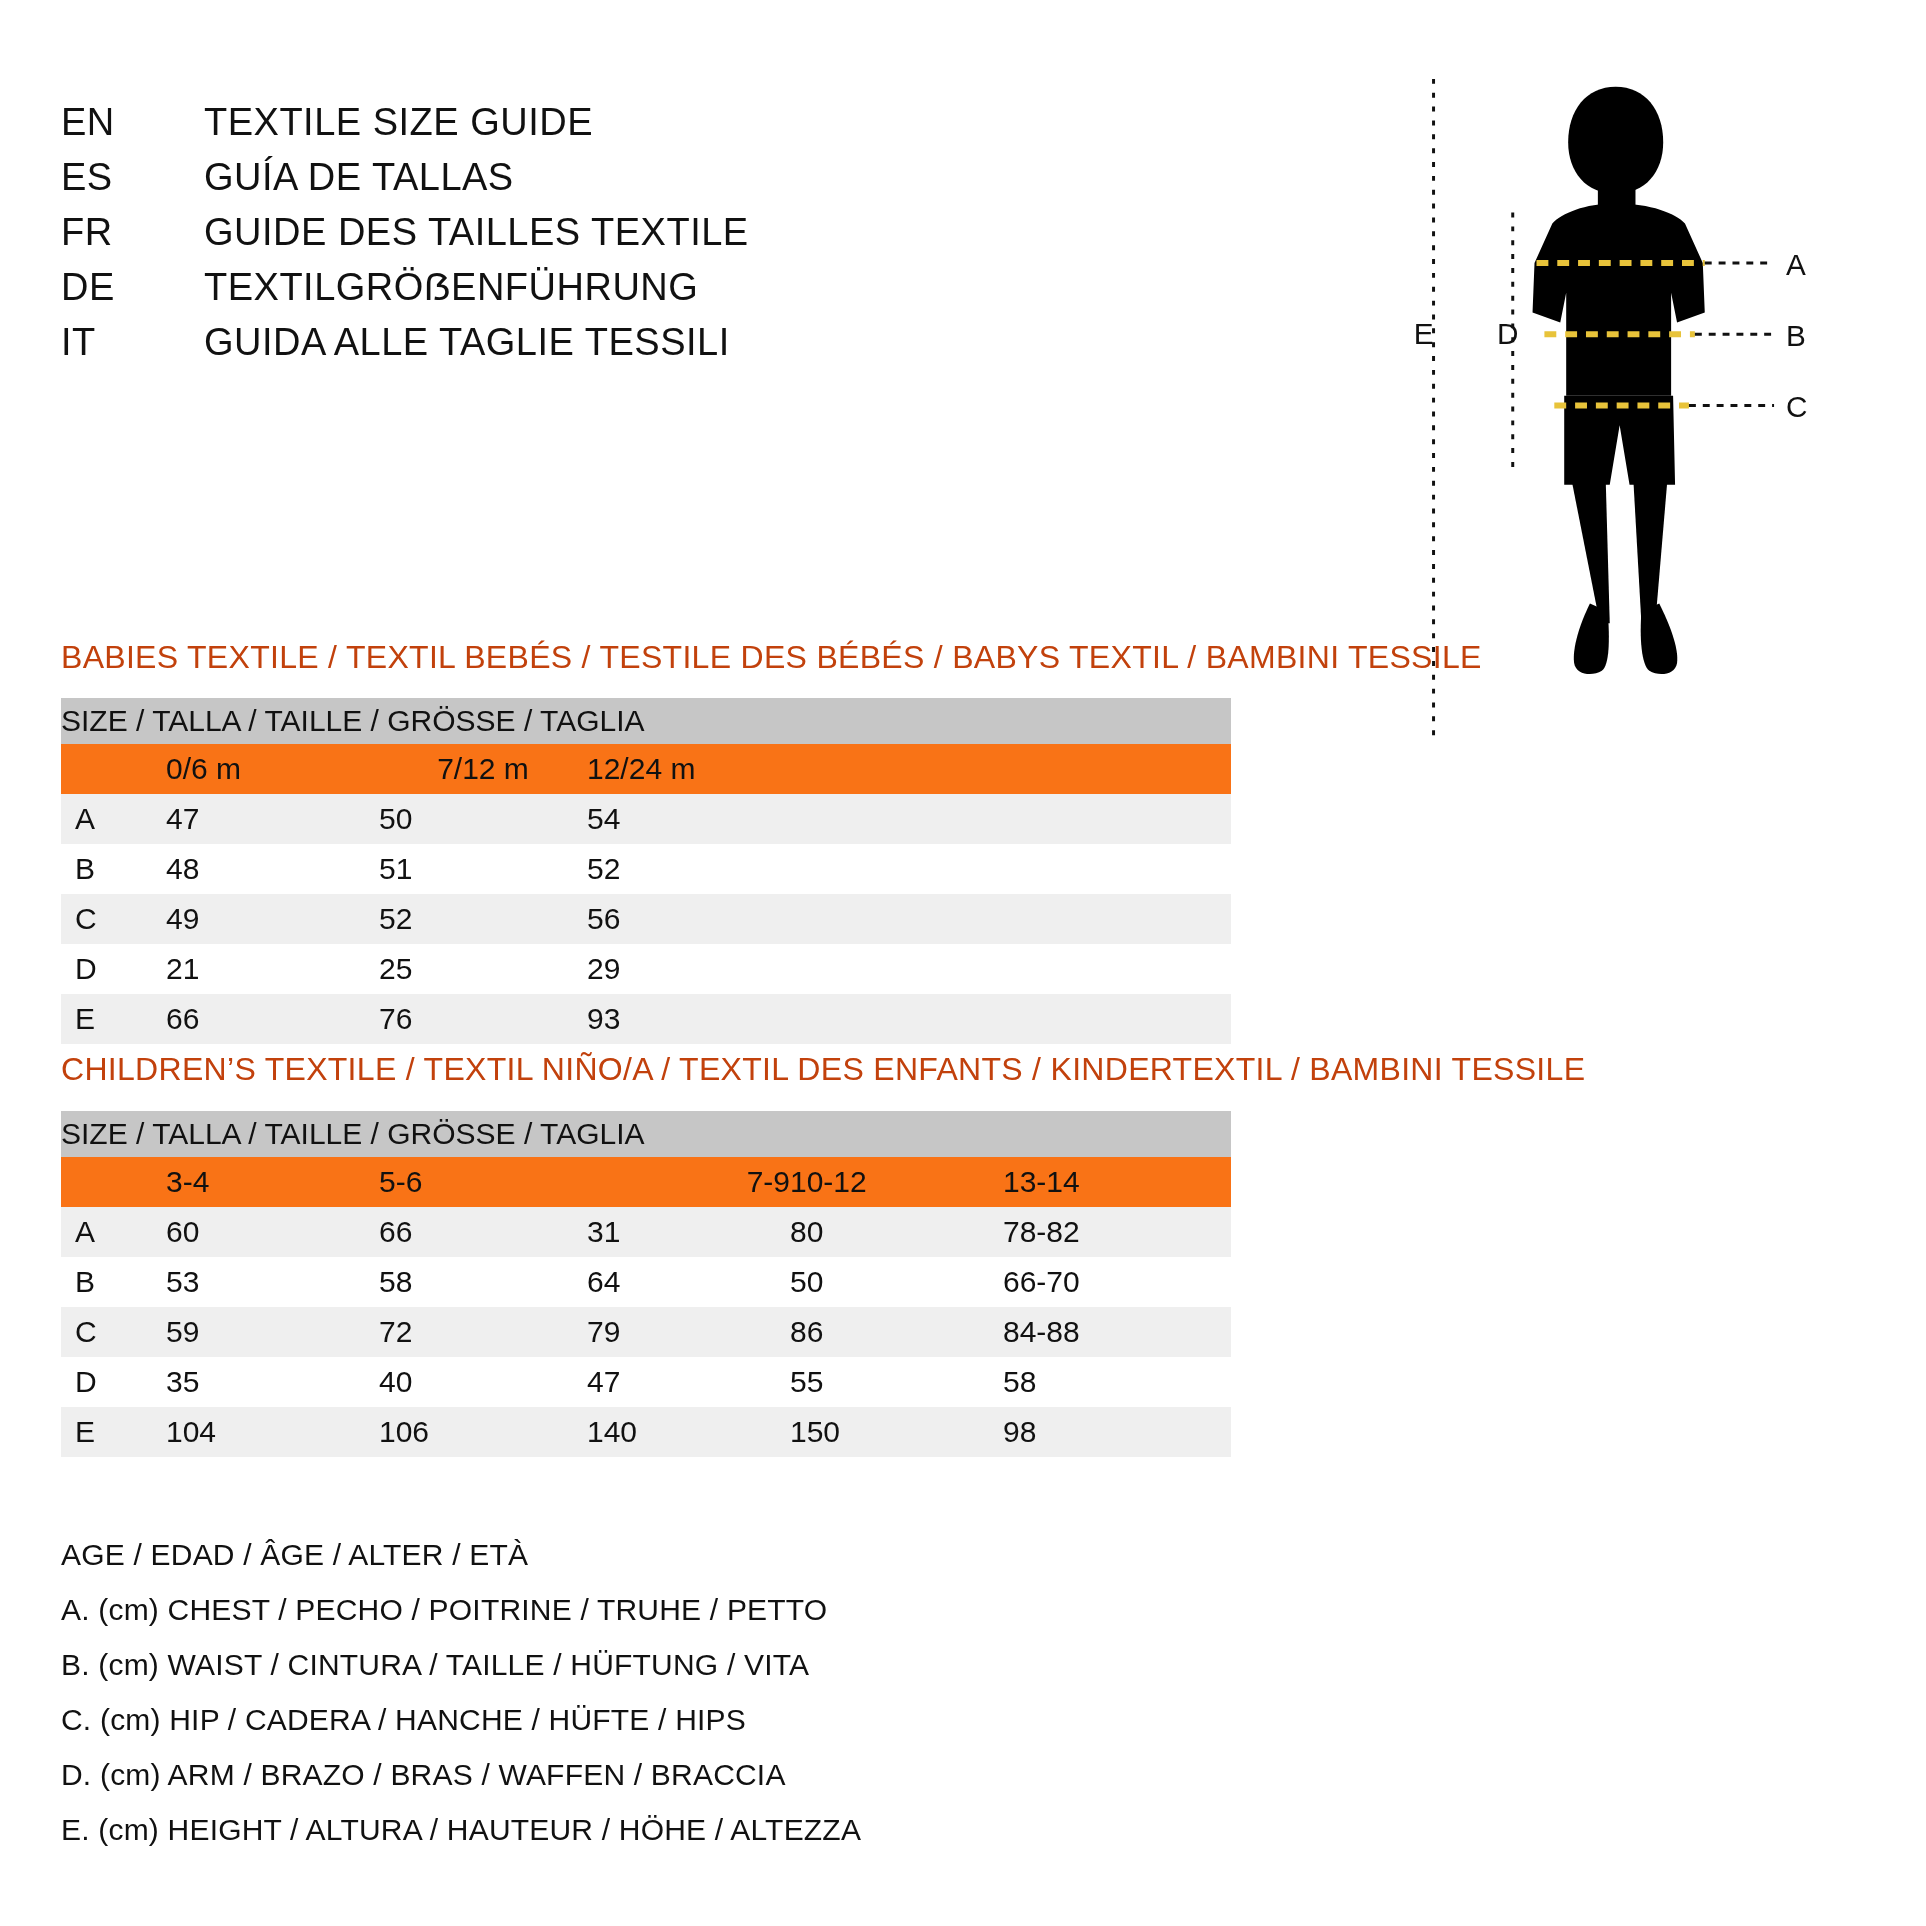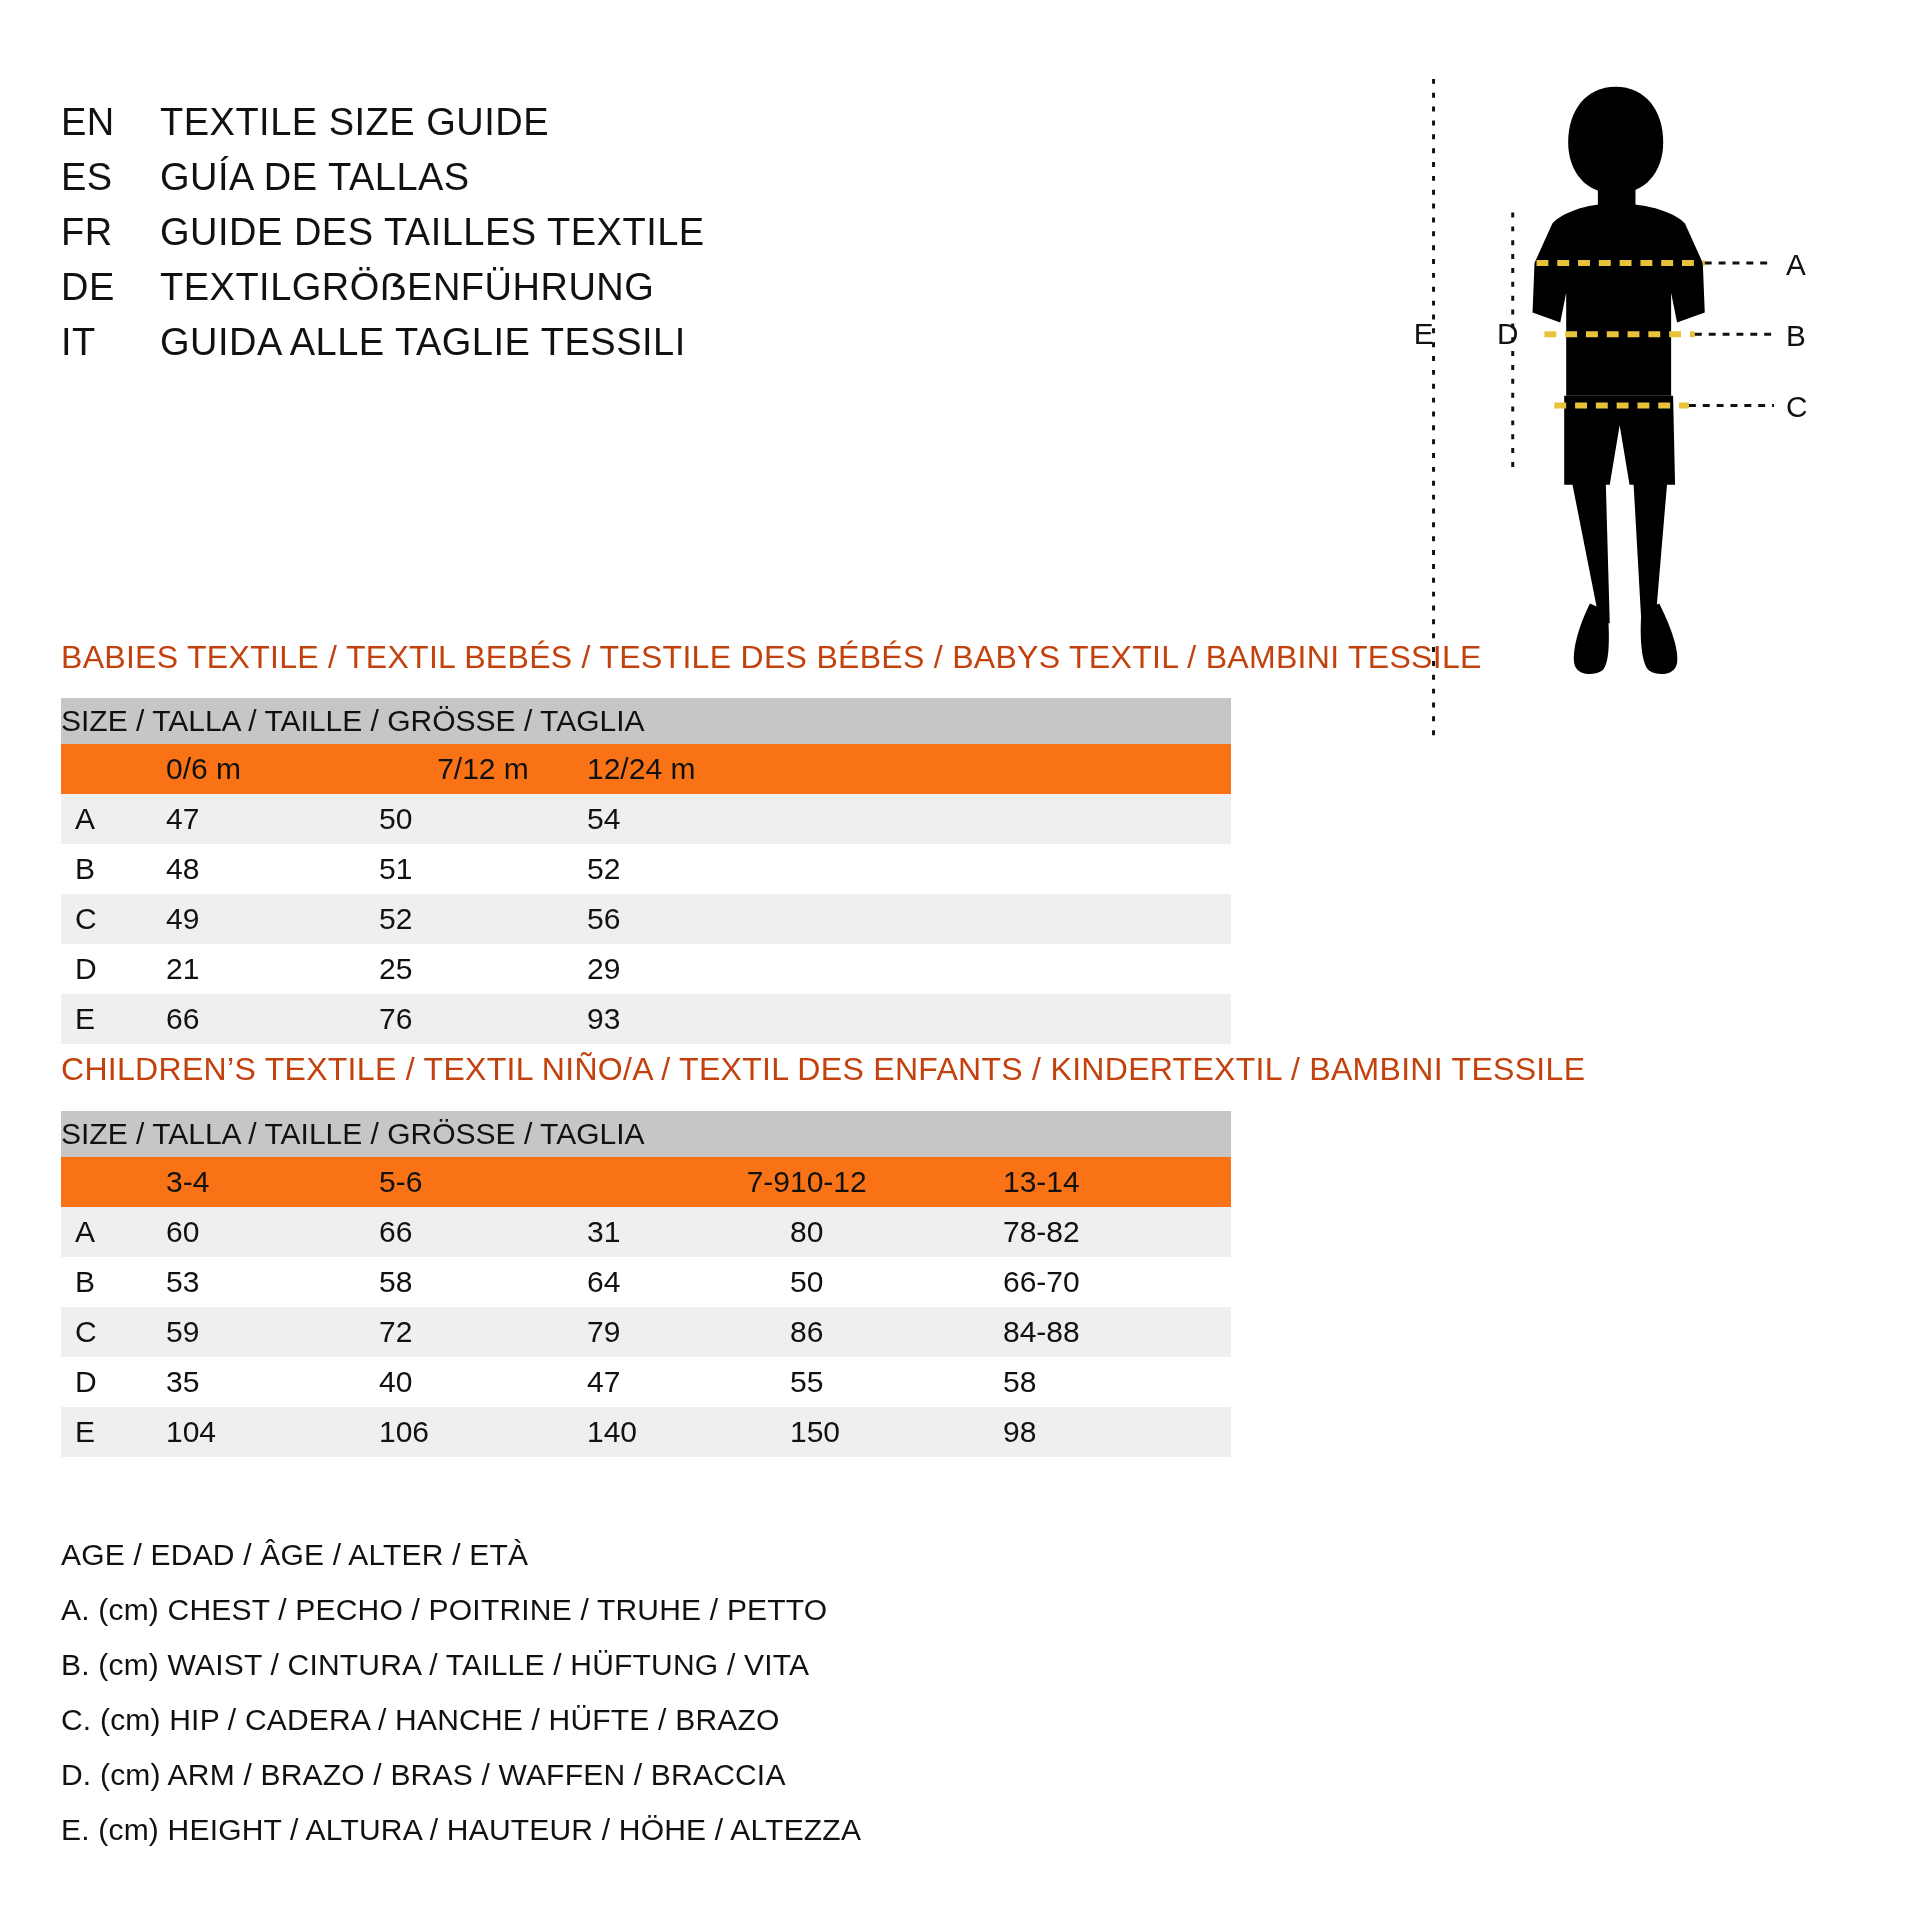--- a/index.html
+++ b/index.html
@@ -28,20 +28,21 @@
     height: 55px;
   }
   .title-lang {
     width: 99px;
     font-size: 38px;
     letter-spacing: 0.5px;
   }
   .title-text {
     font-size: 38px;
     letter-spacing: 0.5px;
+    margin-left: 44px;
   }
 
   
   .figure {
     position: absolute;
     left: 1386px;
     top: 69px;
     width: 495px;
     height: 683px;
   }
@@ -269,17 +270,17 @@
     <td>150</td>
     <td>98</td>
   </tr>
 </tbody>
   </table>
 
 <div class="legend">
   <div>AGE / EDAD / ÂGE / ALTER / ETÀ</div>
   <div>A. (cm) CHEST / PECHO / POITRINE / TRUHE / PETTO</div>
   <div>B. (cm) WAIST / CINTURA / TAILLE / HÜFTUNG / VITA</div>
-  <div>C. (cm) HIP / CADERA / HANCHE / HÜFTE / BRAZO</div>
+  <div>C. (cm) HIP / CADERA / HANCHE / HÜFTE / HIPS</div>
   <div>D. (cm) ARM / BRAZO / BRAS / WAFFEN / BRACCIA</div>
   <div>E. (cm) HEIGHT / ALTURA / HAUTEUR / HÖHE / ALTEZZA</div>
 </div>
 
 
 </body></html>

